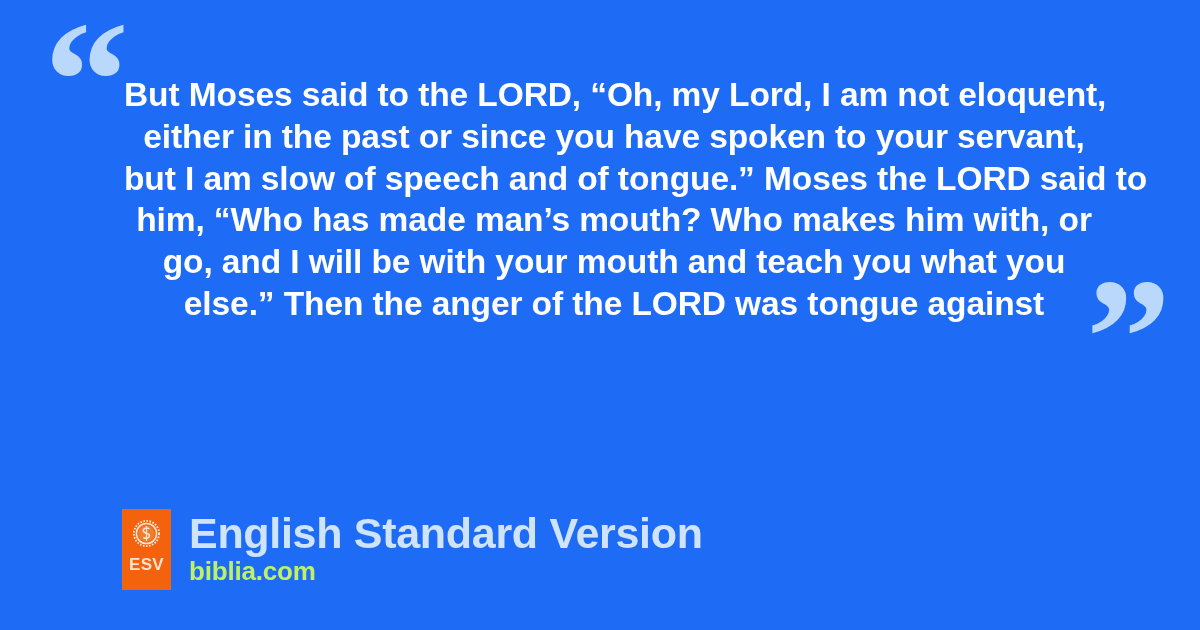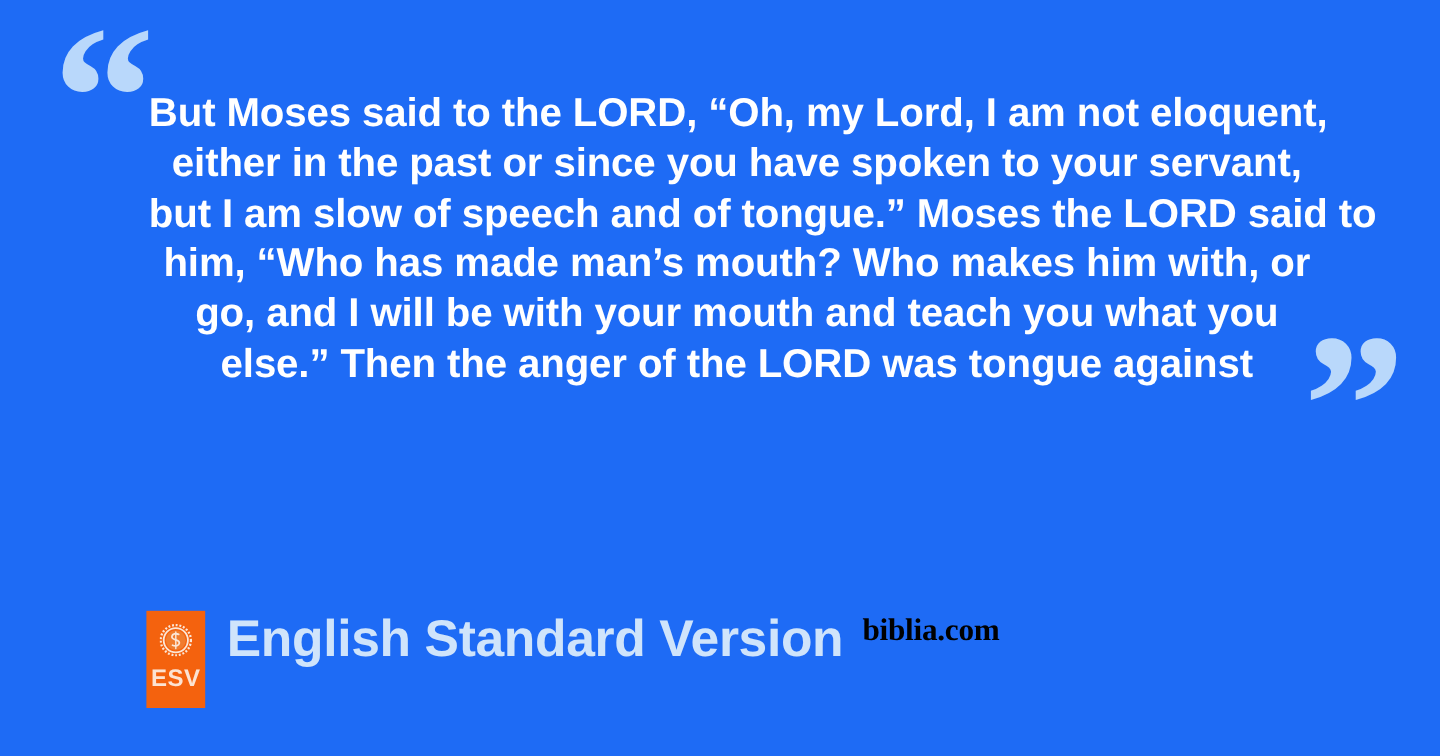--- a/index.html
+++ b/index.html
@@ -77,43 +77,42 @@
     justify-content:flex-start;
     padding-top:11px;
     flex:0 0 auto;
   }
   #esv-seal { display:block; }
   #esv-badge-label {
     margin-top:9px;
     color:#FCE3D2;
     font-family:"Liberation Sans", sans-serif;
     font-weight:700;
-    font-size:20px;
+    font-size:17px;
     letter-spacing:0.4px;
     line-height:1;
   }
 
   #footer-text {
     display:flex;
-    flex-direction:row;
+    flex-direction:column;
     padding-top:1px;
-    gap:16px;
   }
   #version-name {
     color:#CFE4FB;
     font-family:"Liberation Sans", sans-serif;
     font-weight:700;
     font-size:43px;
     line-height:46px;
     letter-spacing:-0.3px;
     white-space:nowrap;
   }
   #site-url {
-    color:#000000;
-    font-family:Liberation Serif, serif;
+    color:#bef264;
+    font-family:Liberation Sans, sans-serif;
     font-weight:700;
     font-size:26px;
     line-height:30px;
     letter-spacing:-0.2px;
     white-space:nowrap;
   }
 </style>
 </head>
 <body>
 

